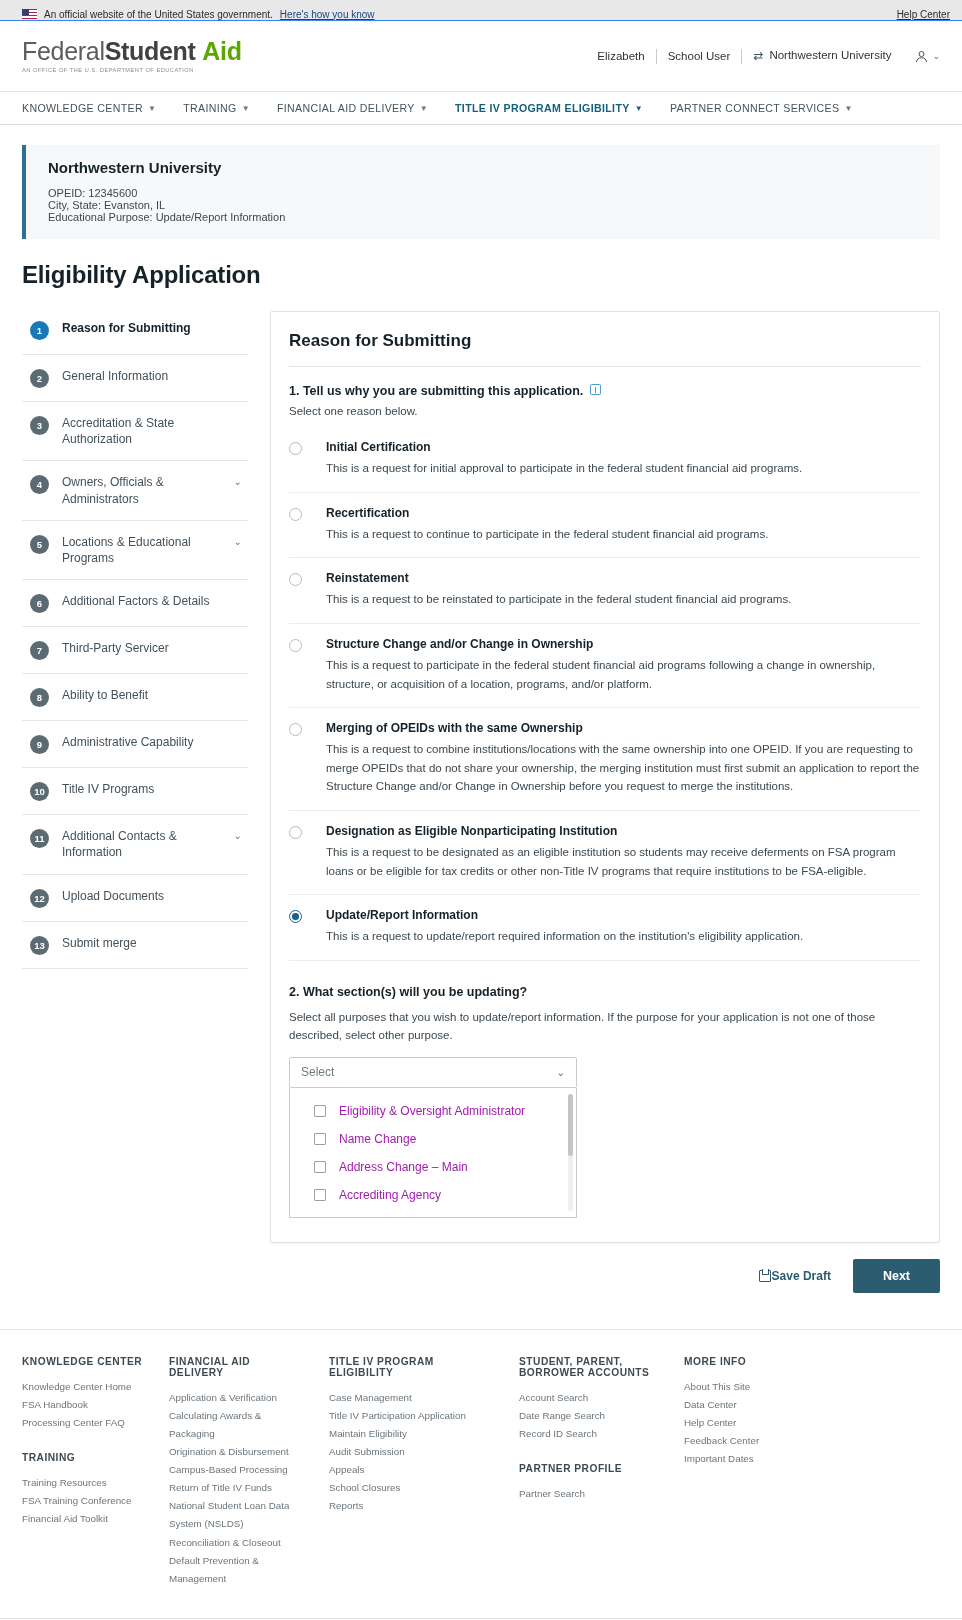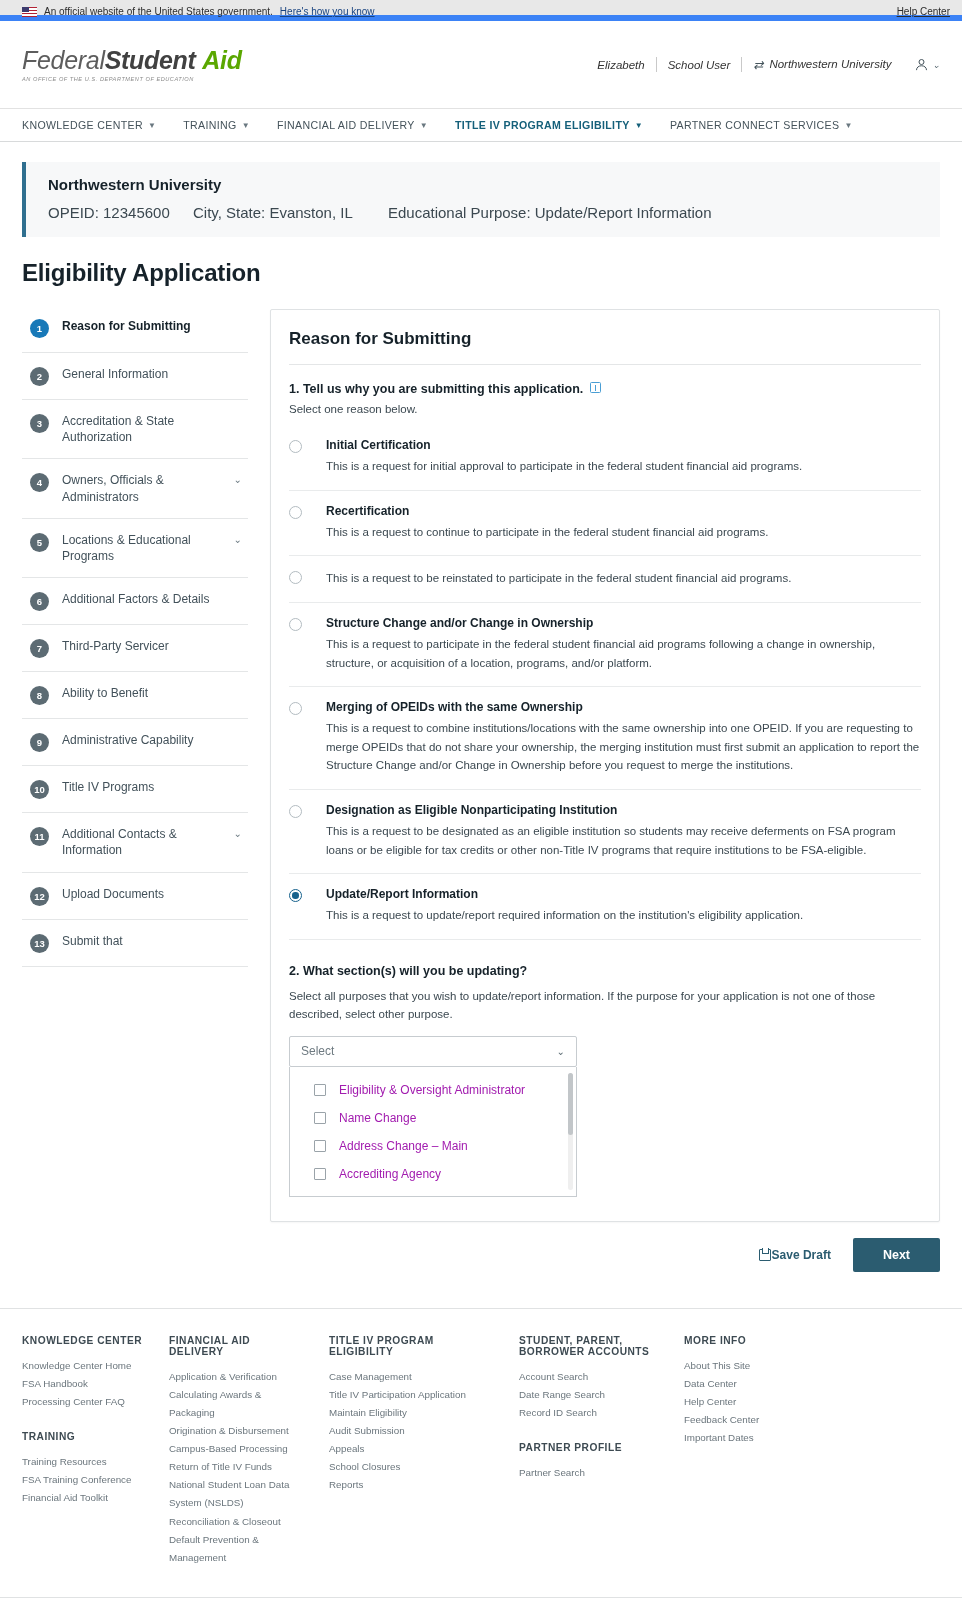--- a/index.html
+++ b/index.html
@@ -13,37 +13,37 @@
   }
   .page{width:962px;position:relative;overflow:hidden;}
 
   
   .gov-banner{
     background:#e8e8e8;
     height:21px;
     display:flex;align-items:center;
     padding:8px 12px 0 22px;
     font-size:10px;color:#2b2b2b;
-    border-bottom:6px solid #3b82f6;
+    border-bottom:1px solid #3b82f6;
   }
   .flag{
     width:15px;height:10px;margin-right:7px;flex:0 0 auto;
     background:
       linear-gradient(to bottom,#b22234 0 14.3%,#fff 14.3% 28.6%,#b22234 28.6% 42.9%,#fff 42.9% 57.2%,#b22234 57.2% 71.5%,#fff 71.5% 85.8%,#b22234 85.8% 100%);
     position:relative;
   }
   .flag:after{content:"";position:absolute;left:0;top:0;width:7px;height:5.5px;background:#3c3b6e;}
   .gov-banner .how{color:#1a4480;text-decoration:underline;margin-left:7px;}
   .gov-banner .spacer{flex:1;}
   .gov-banner .help{color:#2b2b2b;font-size:10px;}
 
   
   .masthead{
-    height:88px;display:flex;align-items:center;
-    padding:16px 22px;border-bottom:1px solid #e2e2e2;background:#fff;font-style:italic;
+    height:71px;display:flex;align-items:center;
+    padding:16px 22px;border-bottom:1px solid #e2e2e2;background:#fff;
   }
   .logo{display:flex;flex-direction:column;justify-content:center;}
   .logo-main{font-size:25px;line-height:1;letter-spacing:-0.3px;white-space:nowrap;}
   .logo-main .w1{color:#5d5d5d;font-weight:400;}
   .logo-main .w2{color:#414141;font-weight:700;}
   .logo-main .w3{color:#5aa700;font-weight:700;}
   .logo-sub{
     font-size:5.6px;color:#8b8b8b;letter-spacing:0.55px;margin-top:3px;
     text-transform:uppercase;white-space:nowrap;
   }
@@ -67,21 +67,21 @@
   .navitem .nc{font-size:8px;color:#6a7880;}
   .navitem.active .nc{color:#15607a;}
 
   
   .inst-wrap{padding:20px 22px 0 22px;}
   .inst{
     background:#f7f8f9;border-left:4px solid #2f6f8f;
     padding:14px 20px 16px 22px;min-height:70px;
   }
   .inst h2{font-size:15px;font-weight:700;color:#16222a;margin-bottom:11px;}
-  .inst-meta{display:flex;font-size:15px;color:#3b4850;}
+  .inst-meta{display:flex;font-size:11px;color:#3b4850;flex-direction:column;}
   .inst-meta span:nth-child(1){width:145px;}
   .inst-meta span:nth-child(2){width:195px;}
 
   .page-title{font-size:24px;font-weight:700;color:#16222a;padding:22px 22px 0 22px;letter-spacing:-0.2px;}
 
   
   .body{display:flex;padding:22px 22px 0 22px;align-items:flex-start;gap:0;}
   .steps{width:226px;flex:0 0 226px;}
   .step{
     display:flex;align-items:flex-start;gap:13px;
@@ -295,21 +295,21 @@
         <div class="bullet">11</div>
         <div class="step-label">Additional Contacts &amp; Information</div>
         <div class="step-caret">⌄</div>
       </div>
       <div class="step">
         <div class="bullet">12</div>
         <div class="step-label">Upload Documents</div>
       </div>
       <div class="step">
         <div class="bullet">13</div>
-        <div class="step-label">Submit that</div>
+        <div class="step-label">Submit merge</div>
       </div>
     </div>
 
     <div class="card">
       <h3>Reason for Submitting</h3>
       <div class="hr"></div>
 
       <div class="q">
         <span>1. Tell us why you are submitting this application.</span>
         <span class="info-ico"></span>
@@ -326,20 +326,21 @@
       <div class="opt">
         <span class="radio"></span>
         <div class="opt-body">
           <div class="opt-title">Recertification</div>
           <div class="opt-desc">This is a request to continue to participate in the federal student financial aid programs.</div>
         </div>
       </div>
       <div class="opt">
         <span class="radio"></span>
         <div class="opt-body">
+          <div class="opt-title">Reinstatement</div>
           <div class="opt-desc">This is a request to be reinstated to participate in the federal student financial aid programs.</div>
         </div>
       </div>
       <div class="opt">
         <span class="radio"></span>
         <div class="opt-body">
           <div class="opt-title">Structure Change and/or Change in Ownership</div>
           <div class="opt-desc">This is a request to participate in the federal student financial aid programs following a change in ownership, structure, or acquisition of a location, programs, and/or platform.</div>
         </div>
       </div>

